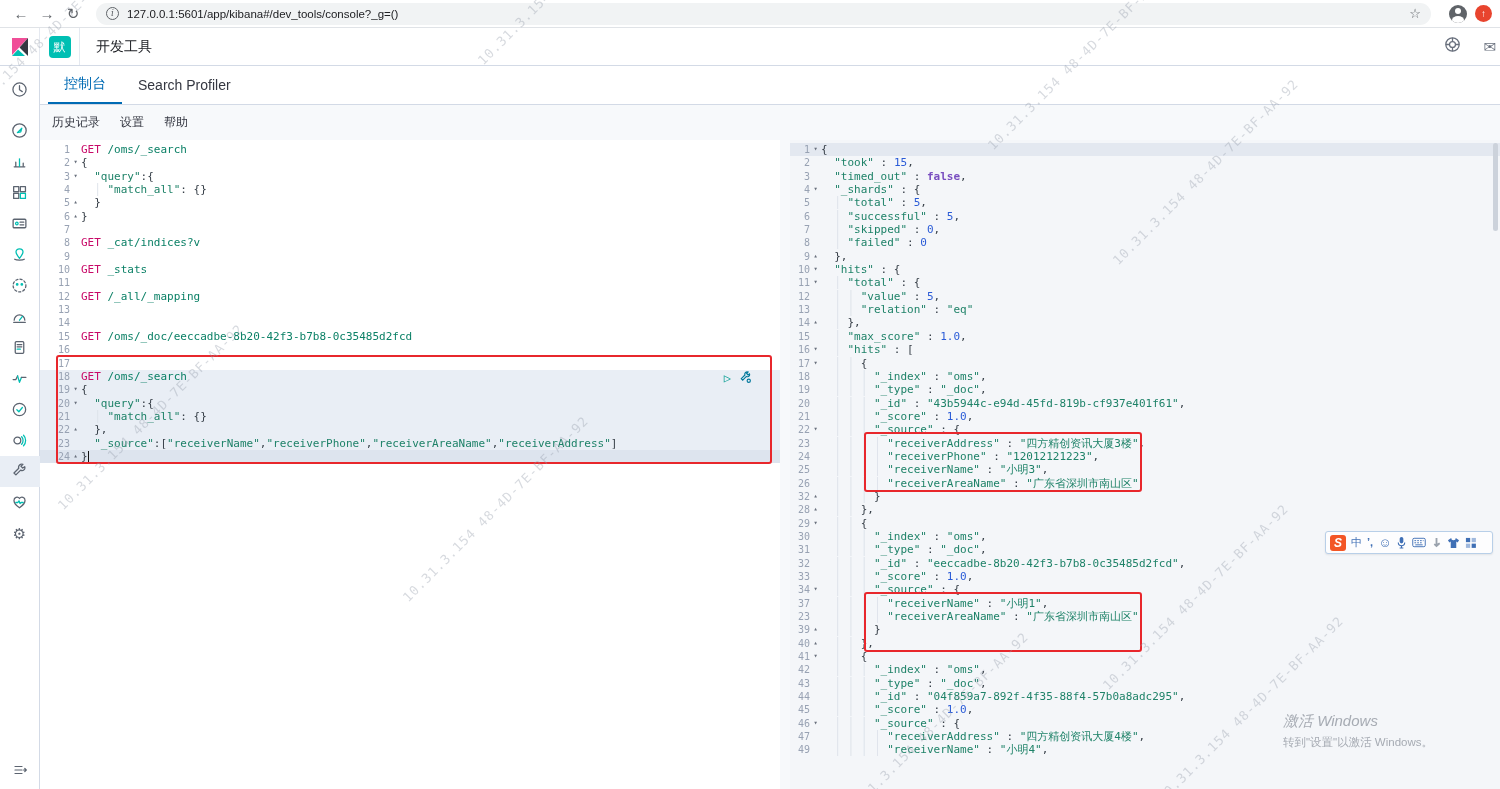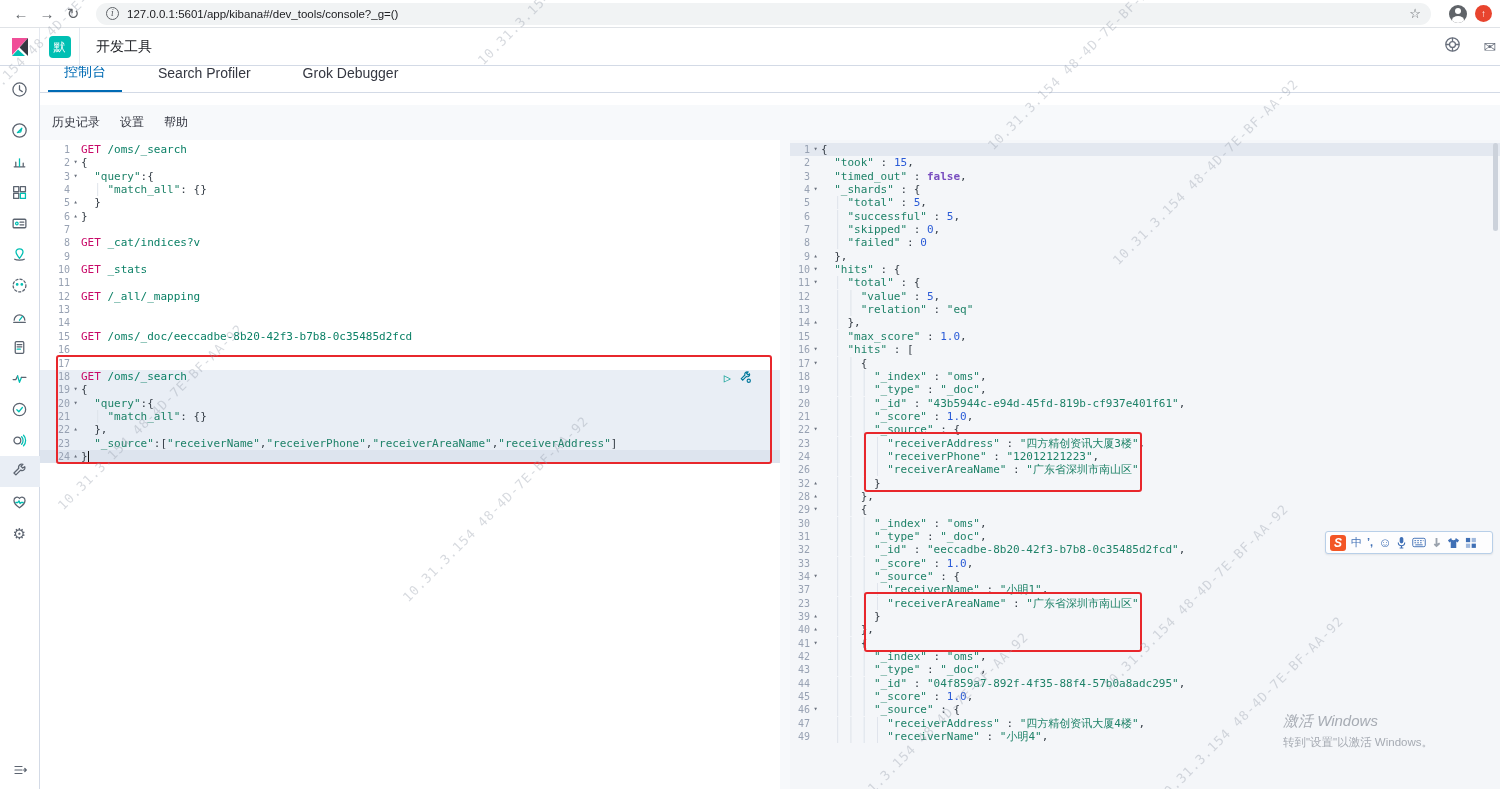--- a/index.html
+++ b/index.html
@@ -30,21 +30,21 @@
   .sidebar { position:absolute; left:0; top:66px; width:40px; height:723px; background:#fff; border-right:1px solid #d3dae6; z-index:20; display:flex; flex-direction:column; align-items:center; padding-top:8px; }
   .side-icon { width:40px; height:31px; display:flex; align-items:center; justify-content:center; cursor:pointer; }
   .side-icon.first { margin-bottom:10px; }
   .side-icon.active { background:#e9eef5; }
   .side-icon svg { stroke:#5c6470; fill:none; stroke-width:1.2; stroke-linecap:round; stroke-linejoin:round; }
   .side-icon .teal { stroke:#00bfb3; }
   .side-gear { font-size:15px; color:#5c6470; }
   .side-collapse { position:absolute; bottom:6px; left:0; width:40px; height:26px; display:flex; align-items:center; justify-content:center; cursor:pointer; }
 
   
-  .tabbar { position:absolute; left:40px; top:54px; width:1460px; height:39px; background:#fff; border-bottom:1px solid #d3dae6; display:flex; align-items:stretch; padding-left:8px; z-index:15;gap:20px; }
+  .tabbar { position:absolute; left:40px; top:66px; width:1460px; height:39px; background:#fff; border-bottom:1px solid #d3dae6; display:flex; align-items:stretch; padding-left:8px; z-index:15; }
   .tab { display:flex; align-items:center; padding:0 16px; font-size:14px; color:#343741; cursor:pointer; }
   .tab.active { color:#006BB4; border-bottom:2px solid #006BB4; }
 
   
   .console-bg { position:absolute; left:40px; top:105px; width:1460px; height:684px; background:#f7f9fb; z-index:1; }
   .console-menu { position:absolute; left:40px; top:105px; width:1460px; height:35px; display:flex; align-items:center; gap:20px; padding-left:12px; z-index:10; }
   .cmenu-item { font-size:12px; color:#343741; cursor:pointer; }
 
   
   .panel { position:absolute; top:140px; height:649px; overflow:hidden; font-family:"DejaVu Sans Mono","Liberation Mono",monospace; z-index:5; padding-top:3px; }
@@ -222,23 +222,20 @@
       </svg>
   </div>
 </div>
 
 <div class="tabbar">
   <div class="tab active">
       <span>控制台</span>
     </div>
   <div class="tab">
       <span>Search Profiler</span>
-    </div>
-  <div class="tab">
-      <span>Grok Debugger</span>
     </div>
 </div>
 
 <div class="console-bg"></div>
 
 <div class="console-menu">
   <span class="cmenu-item">历史记录</span>
   <span class="cmenu-item">设置</span>
   <span class="cmenu-item">帮助</span>
 </div>
@@ -301,20 +298,21 @@
       <div class="crow"><span class="ln">15</span><span class="fold"></span><span class="code"><span class="tk-g">  │ </span><span class="tk-s">"max_score"</span><span class="tk-p"> : </span><span class="tk-n">1.0</span><span class="tk-p">,</span></span></div>
       <div class="crow"><span class="ln">16</span><span class="fold">▾</span><span class="code"><span class="tk-g">  │ </span><span class="tk-s">"hits"</span><span class="tk-p"> : [</span></span></div>
       <div class="crow"><span class="ln">17</span><span class="fold">▾</span><span class="code"><span class="tk-g">  │ │ </span><span class="tk-p">{</span></span></div>
       <div class="crow"><span class="ln">18</span><span class="fold"></span><span class="code"><span class="tk-g">  │ │ │ </span><span class="tk-s">"_index"</span><span class="tk-p"> : </span><span class="tk-s">"oms"</span><span class="tk-p">,</span></span></div>
       <div class="crow"><span class="ln">19</span><span class="fold"></span><span class="code"><span class="tk-g">  │ │ │ </span><span class="tk-s">"_type"</span><span class="tk-p"> : </span><span class="tk-s">"_doc"</span><span class="tk-p">,</span></span></div>
       <div class="crow"><span class="ln">20</span><span class="fold"></span><span class="code"><span class="tk-g">  │ │ │ </span><span class="tk-s">"_id"</span><span class="tk-p"> : </span><span class="tk-s">"43b5944c-e94d-45fd-819b-cf937e401f61"</span><span class="tk-p">,</span></span></div>
       <div class="crow"><span class="ln">21</span><span class="fold"></span><span class="code"><span class="tk-g">  │ │ │ </span><span class="tk-s">"_score"</span><span class="tk-p"> : </span><span class="tk-n">1.0</span><span class="tk-p">,</span></span></div>
       <div class="crow"><span class="ln">22</span><span class="fold">▾</span><span class="code"><span class="tk-g">  │ │ │ </span><span class="tk-s">"_source"</span><span class="tk-p"> : {</span></span></div>
       <div class="crow"><span class="ln">23</span><span class="fold"></span><span class="code"><span class="tk-g">  │ │ │ │ </span><span class="tk-s">"receiverAddress"</span><span class="tk-p"> : </span><span class="tk-s">"四方精创资讯大厦3楼"</span><span class="tk-p">,</span></span></div>
       <div class="crow"><span class="ln">24</span><span class="fold"></span><span class="code"><span class="tk-g">  │ │ │ │ </span><span class="tk-s">"receiverPhone"</span><span class="tk-p"> : </span><span class="tk-s">"12012121223"</span><span class="tk-p">,</span></span></div>
+      <div class="crow"><span class="ln">25</span><span class="fold"></span><span class="code"><span class="tk-g">  │ │ │ │ </span><span class="tk-s">"receiverName"</span><span class="tk-p"> : </span><span class="tk-s">"小明3"</span><span class="tk-p">,</span></span></div>
       <div class="crow"><span class="ln">26</span><span class="fold"></span><span class="code"><span class="tk-g">  │ │ │ │ </span><span class="tk-s">"receiverAreaName"</span><span class="tk-p"> : </span><span class="tk-s">"广东省深圳市南山区"</span></span></div>
       <div class="crow"><span class="ln">32</span><span class="fold">▴</span><span class="code"><span class="tk-g">  │ │ │ </span><span class="tk-p">}</span></span></div>
       <div class="crow"><span class="ln">28</span><span class="fold">▴</span><span class="code"><span class="tk-g">  │ │ </span><span class="tk-p">},</span></span></div>
       <div class="crow"><span class="ln">29</span><span class="fold">▾</span><span class="code"><span class="tk-g">  │ │ </span><span class="tk-p">{</span></span></div>
       <div class="crow"><span class="ln">30</span><span class="fold"></span><span class="code"><span class="tk-g">  │ │ │ </span><span class="tk-s">"_index"</span><span class="tk-p"> : </span><span class="tk-s">"oms"</span><span class="tk-p">,</span></span></div>
       <div class="crow"><span class="ln">31</span><span class="fold"></span><span class="code"><span class="tk-g">  │ │ │ </span><span class="tk-s">"_type"</span><span class="tk-p"> : </span><span class="tk-s">"_doc"</span><span class="tk-p">,</span></span></div>
       <div class="crow"><span class="ln">32</span><span class="fold"></span><span class="code"><span class="tk-g">  │ │ │ </span><span class="tk-s">"_id"</span><span class="tk-p"> : </span><span class="tk-s">"eeccadbe-8b20-42f3-b7b8-0c35485d2fcd"</span><span class="tk-p">,</span></span></div>
       <div class="crow"><span class="ln">33</span><span class="fold"></span><span class="code"><span class="tk-g">  │ │ │ </span><span class="tk-s">"_score"</span><span class="tk-p"> : </span><span class="tk-n">1.0</span><span class="tk-p">,</span></span></div>
       <div class="crow"><span class="ln">34</span><span class="fold">▾</span><span class="code"><span class="tk-g">  │ │ │ </span><span class="tk-s">"_source"</span><span class="tk-p"> : {</span></span></div>
       <div class="crow"><span class="ln">37</span><span class="fold"></span><span class="code"><span class="tk-g">  │ │ │ │ </span><span class="tk-s">"receiverName"</span><span class="tk-p"> : </span><span class="tk-s">"小明1"</span><span class="tk-p">,</span></span></div>

